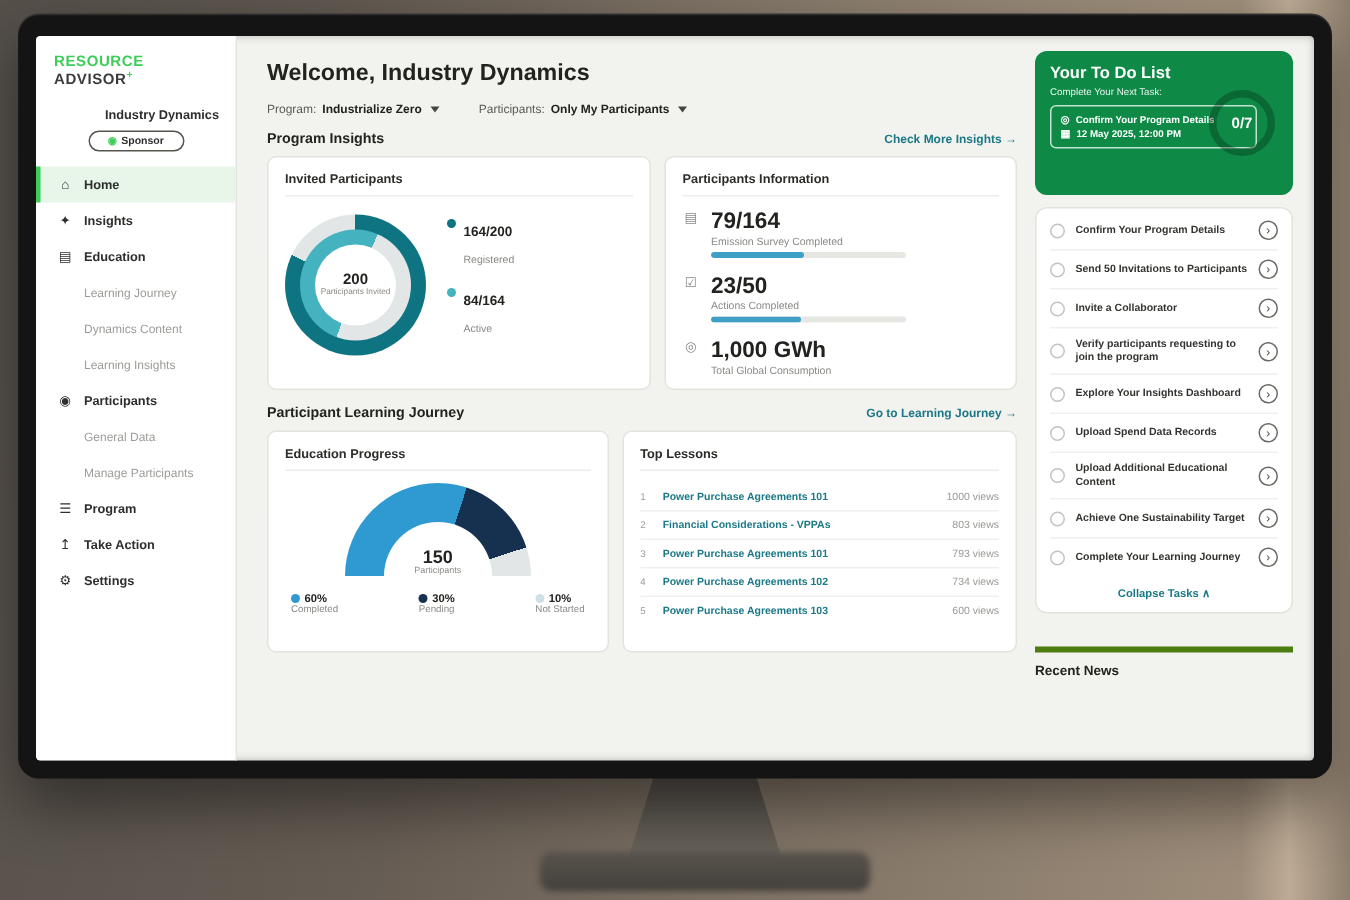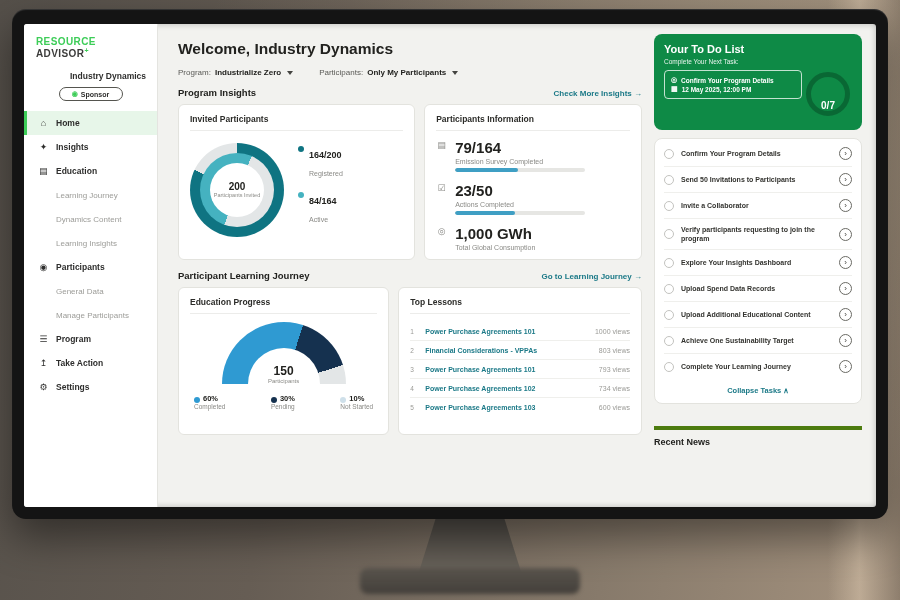--- a/index.html
+++ b/index.html
@@ -94,42 +94,42 @@
   
   .card-edu { flex:0.92; height:148px; }
   .gauge-wrap { width:124px; height:62px; margin:6px auto 0; position:relative; overflow:hidden; }
   .gauge-arc { position:absolute; left:0; top:0; width:124px; height:124px; border-radius:50%; }
   .gauge-hole { position:absolute; left:26px; top:26px; width:72px; height:72px; border-radius:50%; background:#fff; }
   .gauge-center { position:absolute; left:0; bottom:0; width:100%; text-align:center; }
   .gauge-center .v { font-size:12px; font-weight:bold; color:#22221f; }
   .gauge-center .l { font-size:6px; color:#8a8a86; }
   .edu-legend { display:flex; justify-content:space-between; margin-top:10px; padding:0 4px; }
   .edu-leg-item { font-size:6.5px; color:#8a8a86; }
-  .edu-leg-item .top { display:flex; align-items:center; gap:3px; font-size:7.5px; font-weight:bold; color:#22221f; }
+  .edu-leg-item .top { display:flex; gap:3px; font-size:7.5px; font-weight:bold; color:#22221f; }
   .dot.blue { background:var(--gauge-blue); } .dot.navy { background:var(--gauge-navy); } .dot.pale { background:#cfe0ea; }
 
   
   .card-lessons { flex:1.08; height:148px; }
   .lesson-row { display:flex; align-items:center; gap:7px; padding:5.5px 0; border-bottom:1px solid #efefec; cursor:pointer; }
   .lesson-row:last-child { border-bottom:none; }
   .lesson-row .rank { font-size:6.5px; color:#9a9a96; width:8px; }
   .lesson-row .ltitle { flex:1; font-size:7px; font-weight:bold; color:var(--link-teal); }
   .lesson-row .views { font-size:7px; color:#55554f; font-weight:bold; }
   .lesson-row .views span { color:#9a9a96; font-weight:normal; }
 
   
-  .todo-col { width:208px; flex:none; }
+  .todo-col { width:172px; flex:none; }
   .todo-green { background:var(--todo-green); border-radius:8px; padding:9px 10px; color:#fff; position:relative; height:96px; }
   .todo-title { font-size:11px; font-weight:bold; }
   .todo-sub { font-size:6.5px; margin:3px 0 5px; opacity:.9; }
   .next-box { width:138px; border:1px solid rgba(255,255,255,.75); border-radius:4px; padding:4px 6px; font-size:6.5px; font-weight:bold; }
   .next-box .row { display:flex; align-items:center; gap:4px; margin:1px 0; }
   .next-box .nico { font-size:7px; }
-  .ring { position:absolute; right:12px; top:38px; width:44px; height:44px; border-radius:50%;
-    border:5px solid rgba(0,40,20,.35); display:flex; align-items:flex-end; justify-content:center; }
+  .ring { position:absolute; right:12px; top:26px; width:44px; height:44px; border-radius:50%;
+    border:5px solid rgba(0,40,20,.35); display:flex; align-items:center; justify-content:center; }
   .ring .rv { font-size:10px; font-weight:bold; color:#fff; }
   .tasks-card { background:#fff; border:1px solid #e3e3de; border-radius:8px; margin-top:8px; padding:2px 9px; }
   .task-row { display:flex; align-items:center; gap:7px; padding:6px 0; border-bottom:1px solid #efefec; cursor:pointer; }
   .task-check { width:10px; height:10px; flex:none; border:1.3px solid #c3c3bf; border-radius:50%; }
   .task-label { flex:1; font-size:7px; font-weight:bold; color:#33332f; line-height:1.3; }
   .task-chev { width:13px; height:13px; flex:none; border:1px solid #6a6a64; border-radius:50%;
     display:flex; align-items:center; justify-content:center; font-size:8px; color:#44443f; }
   .collapse-row { text-align:center; padding:7px 0 6px; font-size:7.5px; font-weight:bold; color:var(--link-teal); cursor:pointer; }
   .news-header { margin-top:22px; border-top:4px solid #4d7c0f; padding-top:7px; font-size:9px; font-weight:bold; color:#22221f; }
 </style>

